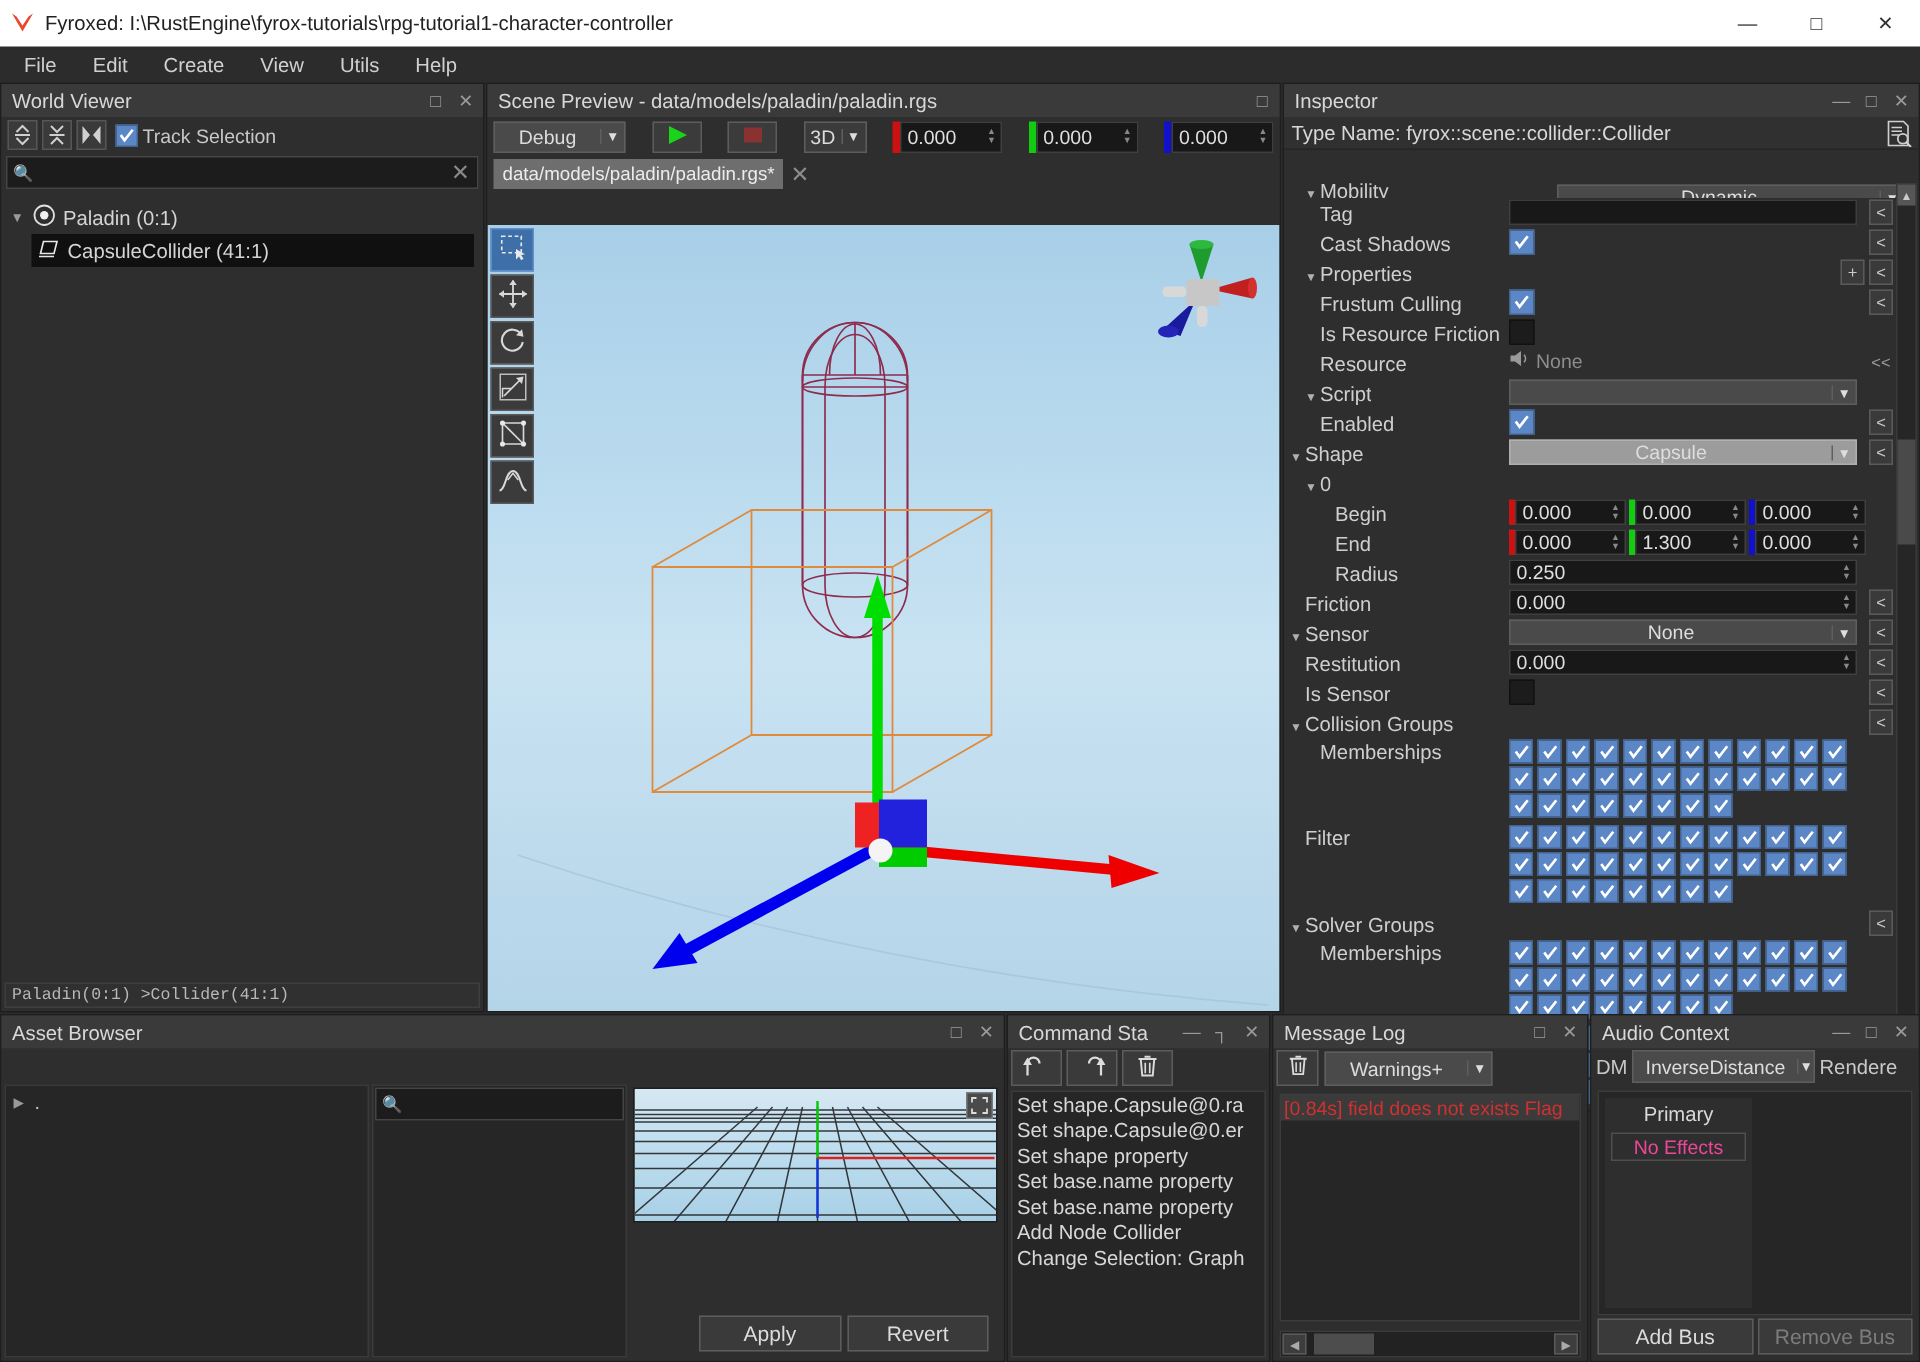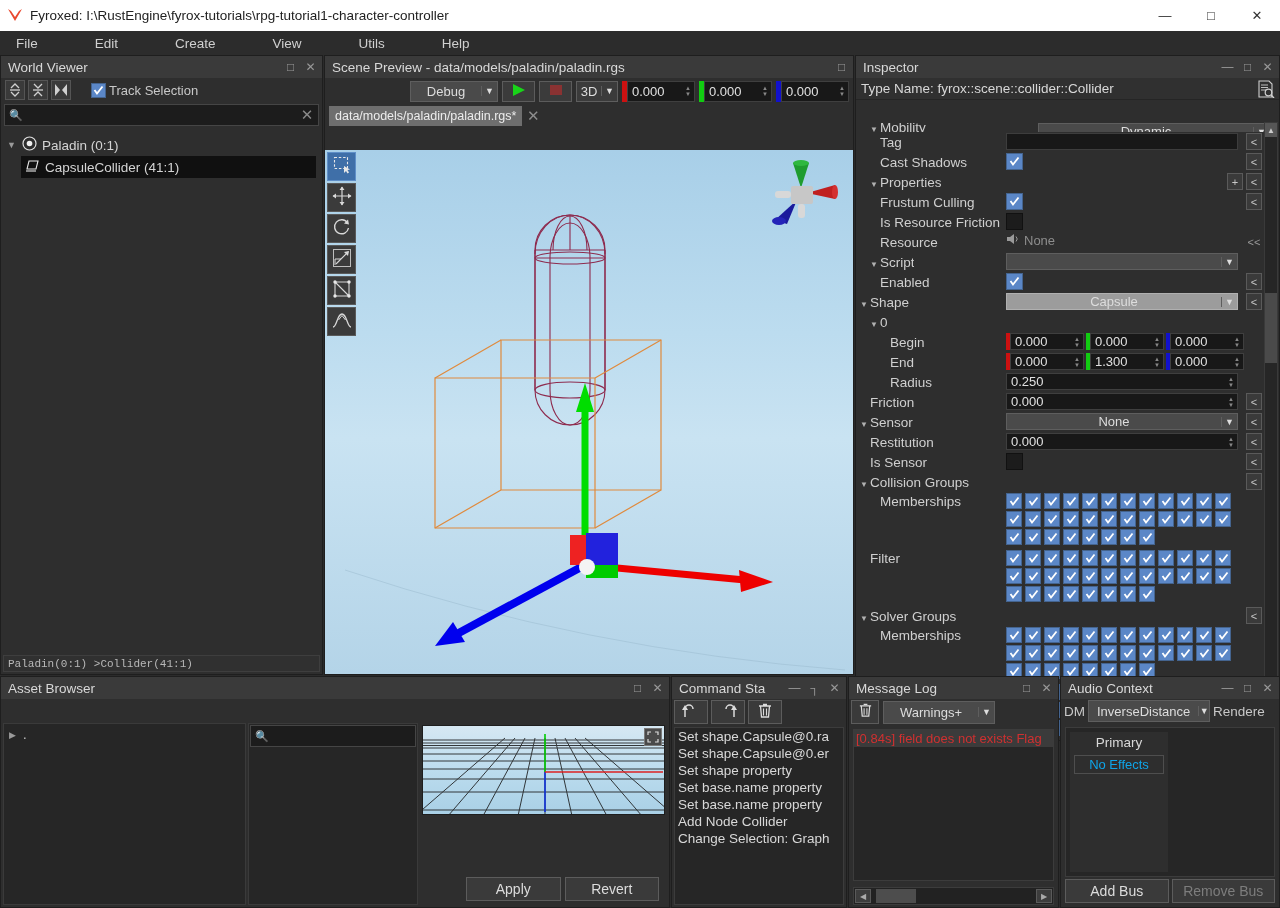--- a/index.html
+++ b/index.html
@@ -16,21 +16,21 @@
   #titlebar {
     height: 31px; background: #ffffff; color: #1a1a1a;
     display: flex; align-items: center; position: relative;
   }
   #titlebar .logo { width: 30px; display:flex; align-items:center; justify-content:center; }
   #titlebar .ttl { font-size: 13.5px; color:#222; }
   #winbtns { position:absolute; right:0; top:0; height:31px; display:flex; }
   #winbtns div { width:46px; height:31px; display:flex; align-items:center; justify-content:center; color:#333; }
 
   
-  #menubar { height: 24px; background:#2c2c2c; display:flex; align-items:center; padding-left:4px;gap:33px; }
+  #menubar { height: 24px; background:#2c2c2c; display:flex; align-items:center; padding-left:4px; }
   #menubar .mi { padding: 2px 12px; color:#d0d0d0; font-size:13.5px; }
 
   
   #workspace { position:relative; width:1280px; height:853px; background:#2b2b2b; }
 
   .panel { position:absolute; background:#2e2e2e; border:1px solid #1e1e1e; }
   .ptitle {
     height:22px; background:#3a3a3a; display:flex; align-items:center;
     padding-left:7px; font-size:13.5px; color:#d8d8d8; position:relative;
   }
@@ -44,41 +44,41 @@
   .sqbtn {
     width:20px; height:20px; background:#3a3a3a; border:1px solid #555;
     display:flex; align-items:center; justify-content:center;
   }
   .chk {
     width:15px; height:15px; background:#5b87c7; border:1px solid #44648f;
     display:flex; align-items:center; justify-content:center; flex:none;
   }
   .chk.off { background:#1c1c1c; border-color:#111; }
   .chk svg { display:block; }
-  #wv-track { display:flex; align-items:center; gap:3px; margin-left:17px; }
+  #wv-track { display:flex; align-items:center; gap:3px; margin-left:3px; }
   #wv-search {
     height:22px; margin:2px 3px; background:#1c1c1c; border:1px solid #454545;
     display:flex; align-items:center; position:relative;
   }
   #wv-search .si { padding:0 4px; color:#8a8a8a; font-size:11px; }
   #wv-search input { flex:1; background:transparent; border:0; outline:none; color:#d0d0d0; font-size:12px; font-family:inherit; }
   #wv-search .clr { width:22px; text-align:center; color:#8a8a8a; font-size:15px; }
   #wv-tree { padding:6px 0 0 6px; }
   .trow { display:flex; align-items:center; height:22px; gap:5px; font-size:13.5px; color:#d4d4d4; }
   .trow.sel { background:#101010; }
   .tri { width:10px; color:#9a9a9a; font-size:9px; }
   #wv-status {
     position:absolute; left:2px; bottom:2px; right:2px; height:17px;
     background:#303030; border:1px solid #3e3e3e; display:flex; align-items:center;
     padding-left:4px; font-family:"Liberation Mono", monospace; font-size:11px; color:#b8b8b8;
   }
 
   
   #scenepanel { left:324px; top:0; width:530px; height:620px; }
-  #sp-toolbar { height:26px; display:flex; align-items:center; justify-content:flex-end; gap:4px; padding:0 4px; background:#2e2e2e; }
+  #sp-toolbar { height:26px; display:flex; align-items:center; justify-content:space-between; gap:4px; padding:0 4px; background:#2e2e2e; }
   .drop {
     height:21px; background:#4a4a4a; border:1px solid #5e5e5e; display:flex;
     align-items:center; color:#ddd; font-size:13px;
   }
   .drop .dl { flex:1; text-align:center; padding:0 8px; }
   .drop .da { width:16px; text-align:center; font-size:9px; border-left:1px solid #5e5e5e; color:#ddd; }
   .numf {
     height:21px; background:#181818; border:1px solid #3f3f3f; display:flex; align-items:center;
     color:#e0e0e0; font-size:13px; padding-left:4px; position:relative;
   }
@@ -1470,21 +1470,21 @@
         <span style="font-size:13.5px;">DM</span>
         <div class="drop" style="width:122px;height:22px;">
           <span class="dl">InverseDistance</span>
           <span class="da">▼</span>
         </div>
         <span style="font-size:13.5px;">Rendere</span>
       </div>
       <div id="ac-body">
         <div id="ac-bus">
           <div style="text-align:center;font-size:13.5px;color:#d8d8d8;padding:3px 0;">Primary</div>
-          <div style="margin:2px 4px;height:19px;border:1px solid #4e4e4e;display:flex;align-items:center;justify-content:center;font-size:13px;color:#0ea5e9;">No Effects</div>
+          <div style="margin:2px 4px;height:19px;border:1px solid #4e4e4e;display:flex;align-items:center;justify-content:center;font-size:13px;color:#ec4899;">No Effects</div>
         </div>
       </div>
       <div id="ac-buttons">
         <div class="flatbtn" style="flex:1;">Add Bus</div>
         <div class="flatbtn disabled" style="flex:1;">Remove Bus</div>
       </div>
     </div>
   </div>
 
 </div>

